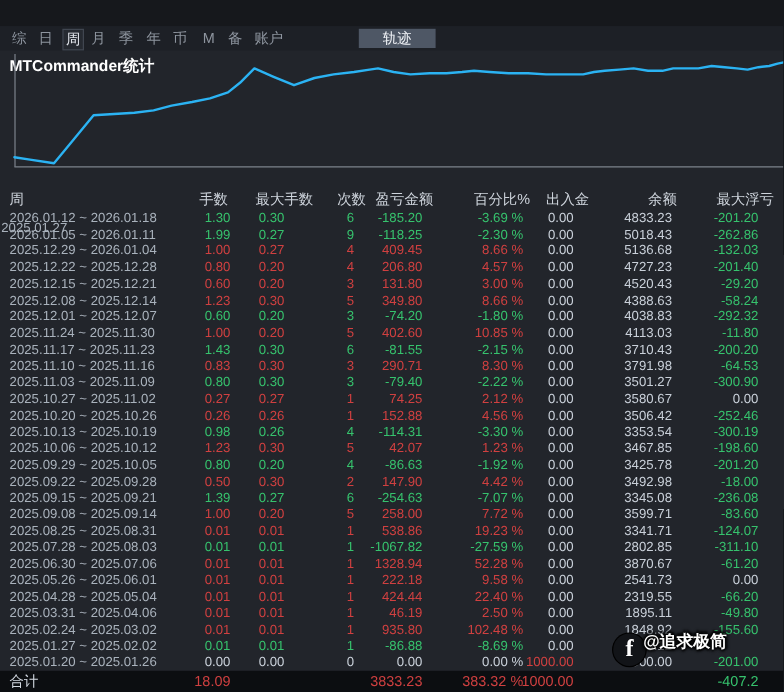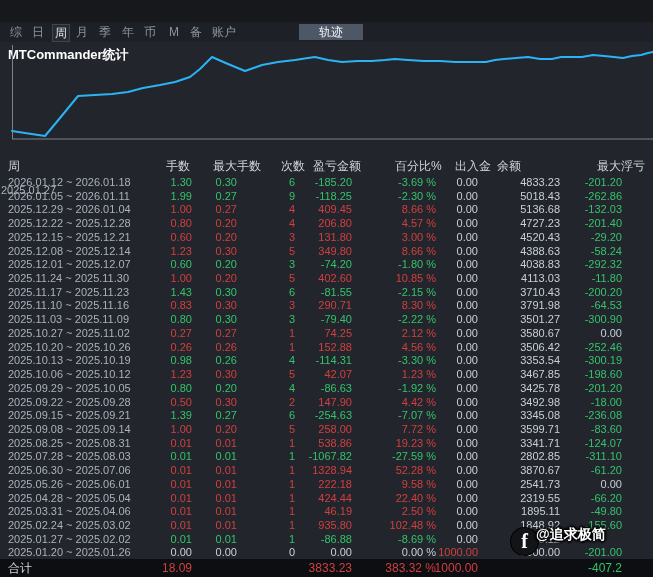--- a/index.html
+++ b/index.html
@@ -23,21 +23,21 @@
   .trow{position:relative;width:653px;height:13.72px;}
   .cell{position:absolute;top:0;font-size:11px;line-height:13.72px;white-space:pre;}
   .col-date{left:8px;color:#a9b2bc;}
   .col-lots{right:461px;}
   .col-maxlots{right:416px;}
   .col-times{right:358px;}
   .col-pl{right:301px;}
   .col-pct{right:217px;}
   .col-dw{right:175px;}
   .col-bal{right:93px;}
-  .col-float{right:31px;text-align:center;}
+  .col-float{right:21px;text-align:center;}
   .t-red{color:#d04040;}
   .t-green{color:#36c26d;}
   .t-plain{color:#c9d0d9;}
   .total-row{position:absolute;left:0;top:559px;width:653px;height:18px;background:#0c0e11;}
   .total-row .cell{font-size:12px;line-height:18px;}
   .total-label{left:8px;color:#d2d8e0;}
   .watermark{position:absolute;left:503px;top:524px;width:150px;height:36px;pointer-events:none;}
   .wm-icon{position:absolute;left:8px;top:4px;width:27px;height:27px;border-radius:50%;
     background:#121418;color:#ffffff;font-weight:bold;font-size:20px;text-align:center;
     line-height:26px;font-family:"Liberation Serif","DejaVu Serif",serif;
@@ -79,21 +79,21 @@
   </div>
 
   <div class="thead" id="thead">
       <span class="th" style="left: 8px;">周</span>
       <span class="th" style="left: 166px;">手数</span>
       <span class="th" style="left: 213px;">最大手数</span>
       <span class="th" style="left: 281px;">次数</span>
       <span class="th" style="left: 313px;">盈亏金额</span>
       <span class="th" style="left: 395px;">百分比%</span>
       <span class="th" style="left: 455px;">出入金</span>
-      <span class="th" style="left: 497px;">余额</span>
+      <span class="th" style="left: 540px;">余额</span>
       <span class="th" style="left: 597px;">最大浮亏</span>
     </div>
 
   <div class="rows" id="rows">
       <div class="trow">
         <span class="cell col-date">2026.01.12 ~ 2026.01.18</span>
         <span class="cell col-lots t-green">1.30</span>
         <span class="cell col-maxlots t-green">0.30</span>
         <span class="cell col-times t-green">6</span>
         <span class="cell col-pl t-green">-185.20</span>

